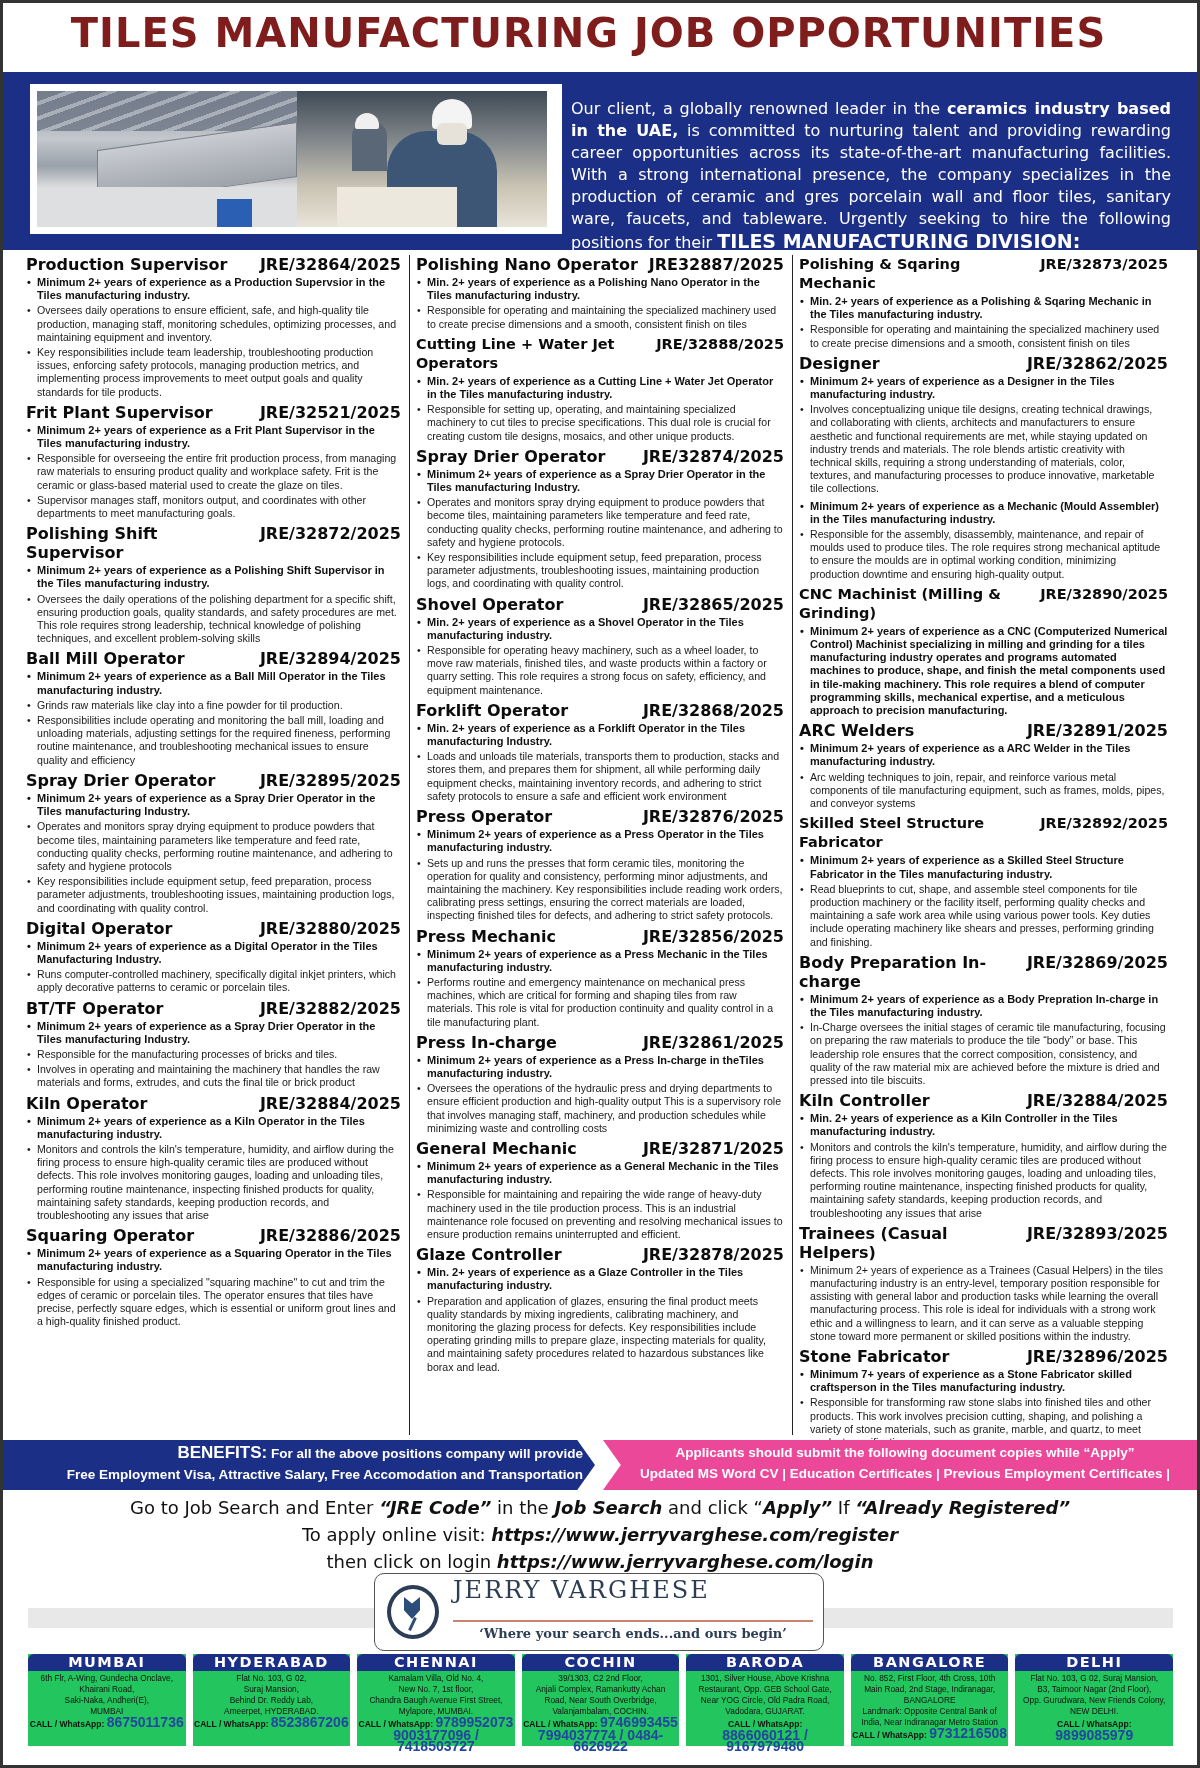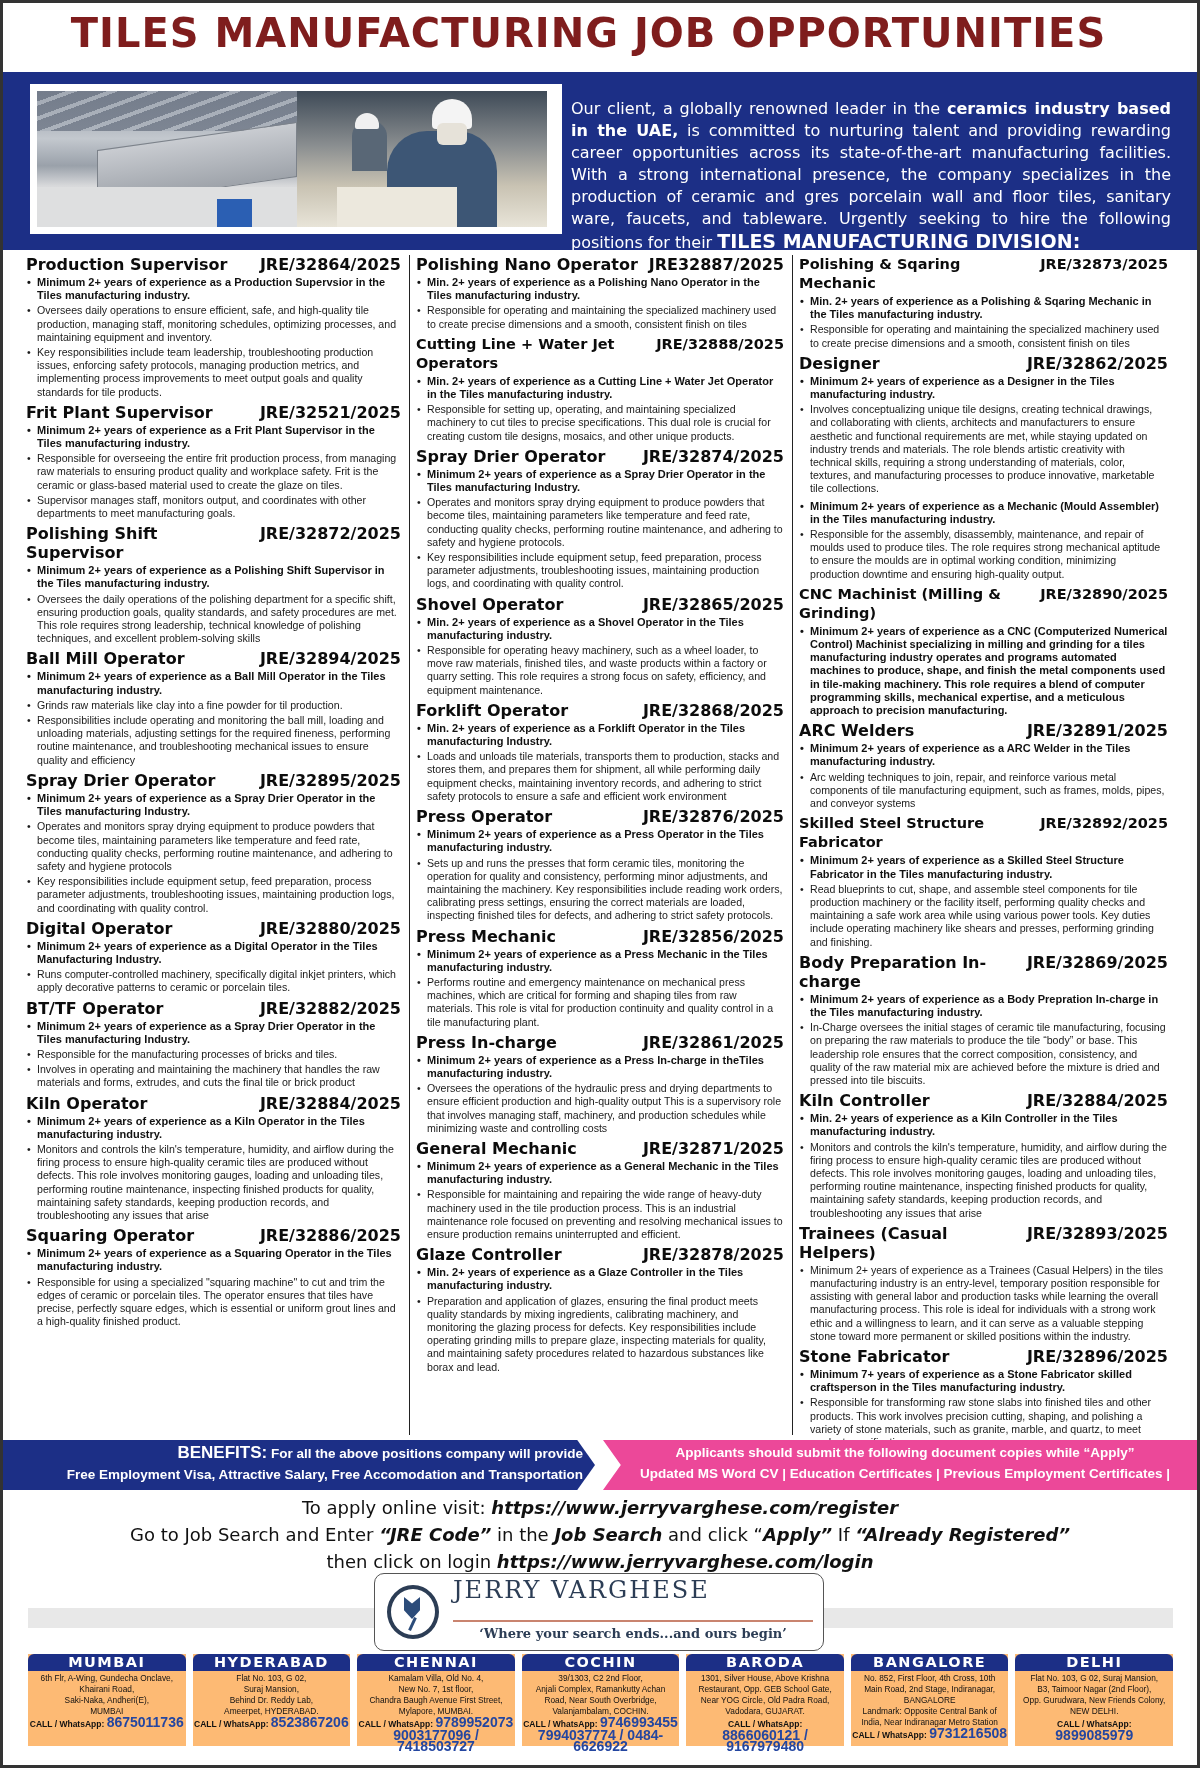--- a/index.html
+++ b/index.html
@@ -66,21 +66,21 @@
   .logo-box { position: absolute; left: 374px; top: 1573px; width: 450px; height: 78px; background: #fff; border: 1.5px solid #555; border-radius: 10px; }
   .logo-emb { position: absolute; left: 12px; top: 11px; width: 52px; height: 54px; border: 4px solid #2c3d55; border-radius: 50%; }
   .logo-emb::before { content: ""; position: absolute; left: 13px; top: 8px; width: 16px; height: 22px; background: #2c4c7a;
     clip-path: polygon(0 0, 50% 30%, 100% 0, 100% 60%, 50% 100%, 0 60%); }
   .logo-emb::after { content: ""; position: absolute; left: 20px; top: 28px; width: 3px; height: 14px; background: #2c4c7a; transform: rotate(25deg); }
   .logo-name { position: absolute; left: 78px; top: 2px; font-family: "DejaVu Serif", serif; font-size: 24px; letter-spacing: 2px; color: #2c3d55; }
   .logo-line { position: absolute; left: 78px; top: 46px; width: 360px; height: 2px; background: #c9846f; }
   .logo-tag { position: absolute; left: 78px; top: 52px; width: 360px; text-align: center; font-family: "DejaVu Serif", serif; font-size: 13px; font-weight: bold; color: #2c3d55; }
 
   .offices { position: absolute; left: 28px; top: 1654px; width: 1145px; height: 92px; display: flex; gap: 7px; }
-  .office { flex: 1; background: #fdba74; text-align: center; }
+  .office { flex: 1; background: #22c55e; text-align: center; }
   .office .city { background: #1c2f86; color: #fff; font-family: "DejaVu Sans", sans-serif; font-weight: bold; font-size: 14.5px;
     letter-spacing: 1.5px; height: 17px; line-height: 17px; border-radius: 6px 6px 0 0; }
   .office .addr { font-size: 8.3px; line-height: 11px; padding-top: 2px; color: #111; }
   .office .call { font-size: 8.5px; line-height: 11px; font-weight: bold; color: #111; }
   .office .ph { color: #2446a0; font-weight: bold; font-size: 14px; line-height: 11px; }
 </style>
 </head>
 <body>
 
 <div class="frame"></div>
@@ -411,22 +411,22 @@
     <div class="l1"><span class="big">BENEFITS:</span><span> For all the above positions company will provide</span></div>
     <div class="l2">Free Employment Visa, Attractive Salary, Free Accomodation and Transportation</div>
   </div>
   <div class="ben-right">
     <div class="l1">Applicants should submit the following document copies while “Apply”</div>
     <div class="l2">Updated MS Word CV | Education Certificates | Previous Employment Certificates | Passport Copy</div>
   </div>
 </section>
 
 <section class="apply">
+  <div><span>Go to Job Search and Enter </span><i>“JRE Code”</i><span> in the </span><i>Job Search</i><span> and click “</span><i>Apply”</i><span> If </span><i>“Already Registered”</i></div>
   <div><span>To apply online visit: </span><i>https://www.jerryvarghese.com/register</i></div>
-  <div><span>Go to Job Search and Enter </span><i>“JRE Code”</i><span> in the </span><i>Job Search</i><span> and click “</span><i>Apply”</i><span> If </span><i>“Already Registered”</i></div>
   <div><span>then click on login </span><i>https://www.jerryvarghese.com/login</i></div>
 </section>
 
 <div class="logo-band"></div>
 <div class="logo-box">
   <div class="logo-emb"></div>
   <div class="logo-name">JERRY VARGHESE</div>
   <div class="logo-line"></div>
   <div class="logo-tag">‘Where your search ends...and ours begin’</div>
 </div>

